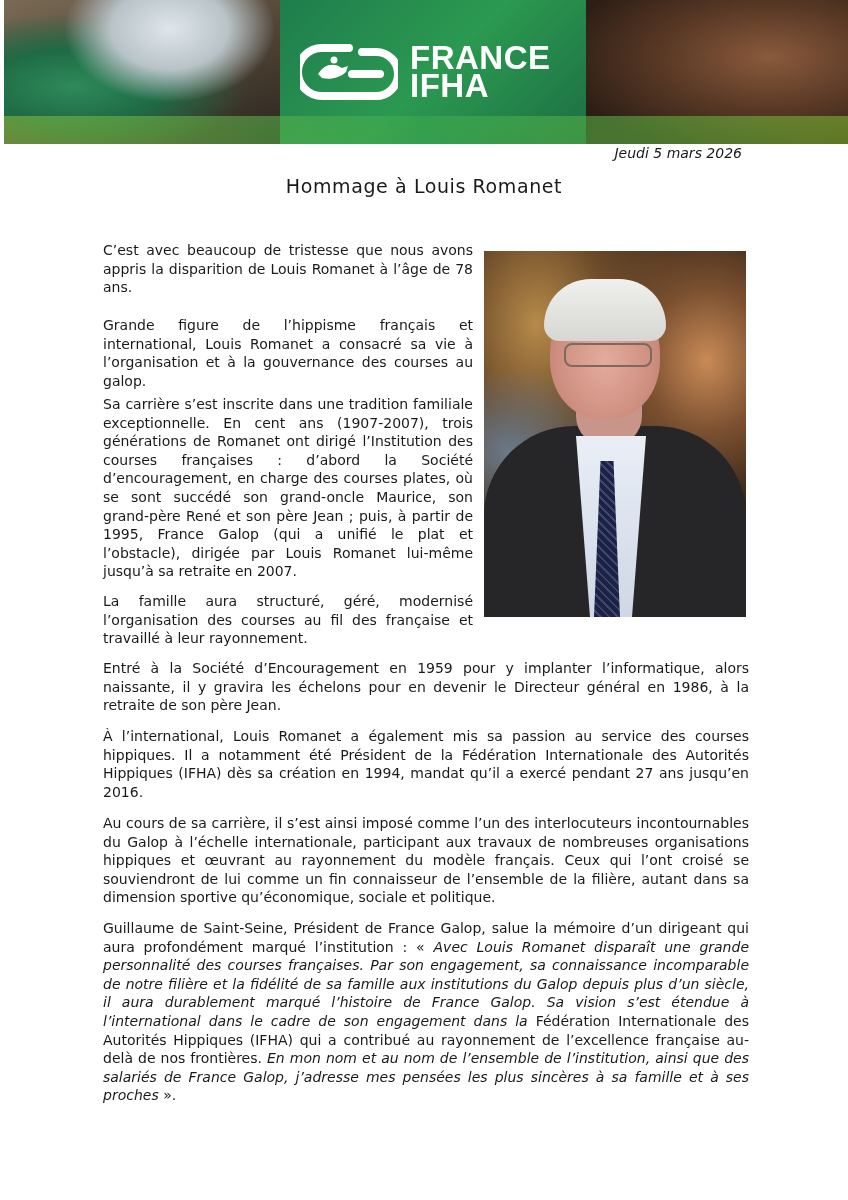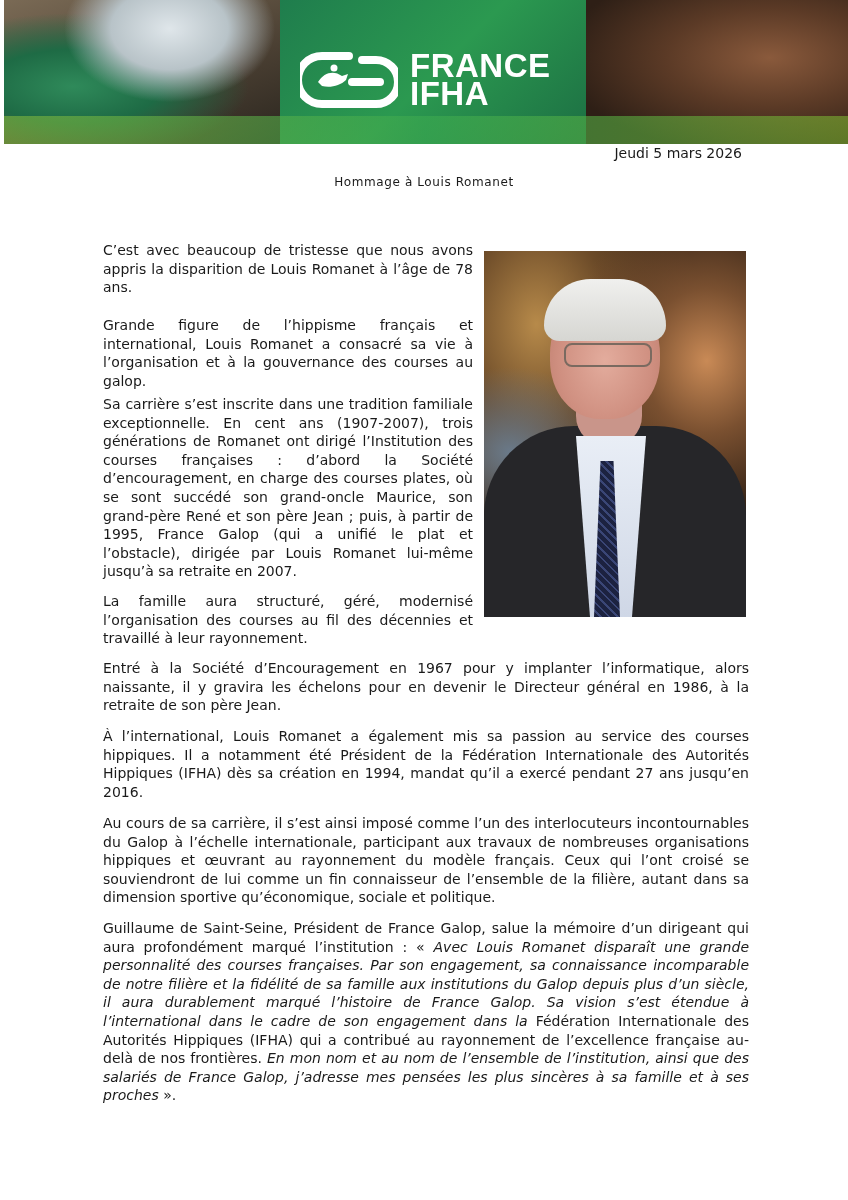--- a/index.html
+++ b/index.html
@@ -11,27 +11,27 @@
             background: radial-gradient(ellipse at 60% 20%, #dfe6ea 0%, #b8c3c8 25%, transparent 45%),
                         radial-gradient(ellipse at 25% 60%, #2f8a5a 0%, #1e6b45 30%, transparent 60%),
                         linear-gradient(160deg, #7a6a55 0%, #4a3f32 60%, #2b261f 100%); }
   .banner .right-photo { position: absolute; right: 0; top: 0; width: 262px; height: 144px;
             background: radial-gradient(ellipse at 70% 40%, #8a5a3c 0%, #5b3a26 40%, #2e1f16 80%),
                         linear-gradient(90deg, #4e3a2a, #2a1d14); }
   .banner .center { position: absolute; left: 276px; top: 0; width: 310px; height: 144px;
             background: linear-gradient(135deg, #1f7d4d 0%, #2b9950 50%, #1c6e43 100%); }
   .banner .green-band { position: absolute; left: 0; bottom: 0; width: 100%; height: 28px;
             background: linear-gradient(90deg, rgba(140,190,60,0.55), rgba(60,170,80,0.6) 50%, rgba(130,190,50,0.55)); }
-  .logo { position: absolute; left: 296px; top: 44px; display: flex; align-items: center; gap: 12px; margin-top: 8px; }
+  .logo { position: absolute; left: 296px; top: 44px; display: flex; align-items: center; gap: 12px; }
   .logo-mark { width: 98px; height: 56px; }
   .logo-text { color: #fff; font-family: "Liberation Sans", sans-serif; font-weight: bold;
                font-size: 33px; line-height: 28px; letter-spacing: 0.5px; }
-  .date { position: absolute; right: 106px; top: 145px; font-size: 14px; color: #1a1a1a; }
+  .date { position: absolute; right: 106px; top: 145px; font-size: 14px; color: #1a1a1a; font-style: italic; }
   .title { position: absolute; left: 0; width: 848px; top: 175px; text-align: center;
-           font-family: "DejaVu Sans", sans-serif; font-size: 12px; letter-spacing: 0.6px; color: #1a1a1a; }
+           font-family: "DejaVu Sans", sans-serif; font-size: 19px; letter-spacing: 0.6px; color: #1a1a1a; }
   .p { position: absolute; font-size: 14px; line-height: 18.6px; text-align: justify; margin: 2px; }
   .p.narrow { left: 101px; width: 370px; }
   .p.wide { left: 101px; width: 646px; }
   .p i { font-style: italic; }
   .portrait { position: absolute; left: 484px; top: 251px; width: 262px; height: 366px; overflow: hidden;
               background: radial-gradient(ellipse at 20% 20%, #b78a4a 0%, #6b4a28 25%, #2a1c12 55%),
                           #1e150e; }
   .portrait .bg2 { position: absolute; left: 0; top: 0; width: 100%; height: 100%;
               background: radial-gradient(ellipse at 85% 30%, #c98a56 0%, #7a5030 20%, transparent 45%),
                           radial-gradient(ellipse at 10% 55%, #6a7a8a 0%, transparent 30%); }
@@ -75,30 +75,30 @@
     </div>
   </div>
 </div>
 
 <div class="date">Jeudi 5 mars 2026</div>
 <div class="title">Hommage à Louis Romanet</div>
 
 <p class="p narrow" style="top:239px">C’est avec beaucoup de tristesse que nous avons appris la disparition de Louis Romanet à l’âge de 78 ans.</p>
 <p class="p narrow" style="top:314px">Grande figure de l’hippisme français et international, Louis Romanet a consacré sa vie à l’organisation et à la gouvernance des courses au galop.</p>
 <p class="p narrow" style="top:393px">Sa carrière s’est inscrite dans une tradition familiale exceptionnelle. En cent ans (1907-2007), trois générations de Romanet ont dirigé l’Institution des courses françaises : d’abord la Société d’encouragement, en charge des courses plates, où se sont succédé son grand-oncle Maurice, son grand-père René et son père Jean ; puis, à partir de 1995, France Galop (qui a unifié le plat et l’obstacle), dirigée par Louis Romanet lui-même jusqu’à sa retraite en 2007.</p>
-<p class="p narrow" style="top:590px">La famille aura structuré, géré, modernisé l’organisation des courses au fil des décennies et travaillé à leur rayonnement.</p>
+<p class="p narrow" style="top:590px">La famille aura structuré, géré, modernisé l’organisation des courses au fil des française et travaillé à leur rayonnement.</p>
 
 <div class="portrait" title="Portrait de Louis Romanet">
   <div class="bg2"></div>
   <div class="jacket"></div>
   <div class="neck"></div>
   <div class="shirt"></div>
   <div class="tie"></div>
   <div class="face"></div>
   <div class="hair"></div>
   <div class="glasses"></div>
 </div>
 
-<p class="p wide" style="top:657px">Entré à la Société d’Encouragement en 1967 pour y implanter l’informatique, alors naissante, il y gravira les échelons pour en devenir le Directeur général en 1986, à la retraite de son père Jean.</p>
+<p class="p wide" style="top:657px">Entré à la Société d’Encouragement en 1959 pour y implanter l’informatique, alors naissante, il y gravira les échelons pour en devenir le Directeur général en 1986, à la retraite de son père Jean.</p>
 <p class="p wide" style="top:725px">À l’international, Louis Romanet a également mis sa passion au service des courses hippiques. Il a notamment été Président de la Fédération Internationale des Autorités Hippiques (IFHA) dès sa création en 1994, mandat qu’il a exercé pendant 27 ans jusqu’en 2016.</p>
 <p class="p wide" style="top:812px">Au cours de sa carrière, il s’est ainsi imposé comme l’un des interlocuteurs incontournables du Galop à l’échelle internationale, participant aux travaux de nombreuses organisations hippiques et œuvrant au rayonnement du modèle français. Ceux qui l’ont croisé se souviendront de lui comme un fin connaisseur de l’ensemble de la filière, autant dans sa dimension sportive qu’économique, sociale et politique.</p>
 
 <p class="p wide" style="top:917px"><span>Guillaume de Saint-Seine, Président de France Galop, salue la mémoire d’un dirigeant qui aura profondément marqué l’institution : « </span><i>Avec Louis Romanet disparaît une grande personnalité des courses françaises. Par son engagement, sa connaissance incomparable de notre filière et la fidélité de sa famille aux institutions du Galop depuis plus d’un siècle, il aura durablement marqué l’histoire de France Galop. Sa vision s’est étendue à l’international dans le cadre de son engagement dans la</i><span> Fédération Internationale des Autorités Hippiques (IFHA) qui a contribué au rayonnement de l’excellence française au-delà de nos frontières.</span><i> En mon nom et au nom de l’ensemble de l’institution, ainsi que des salariés de France Galop, j’adresse mes pensées les plus sincères à sa famille et à ses proches</i><span> ».</span></p>
 
 </body></html>

